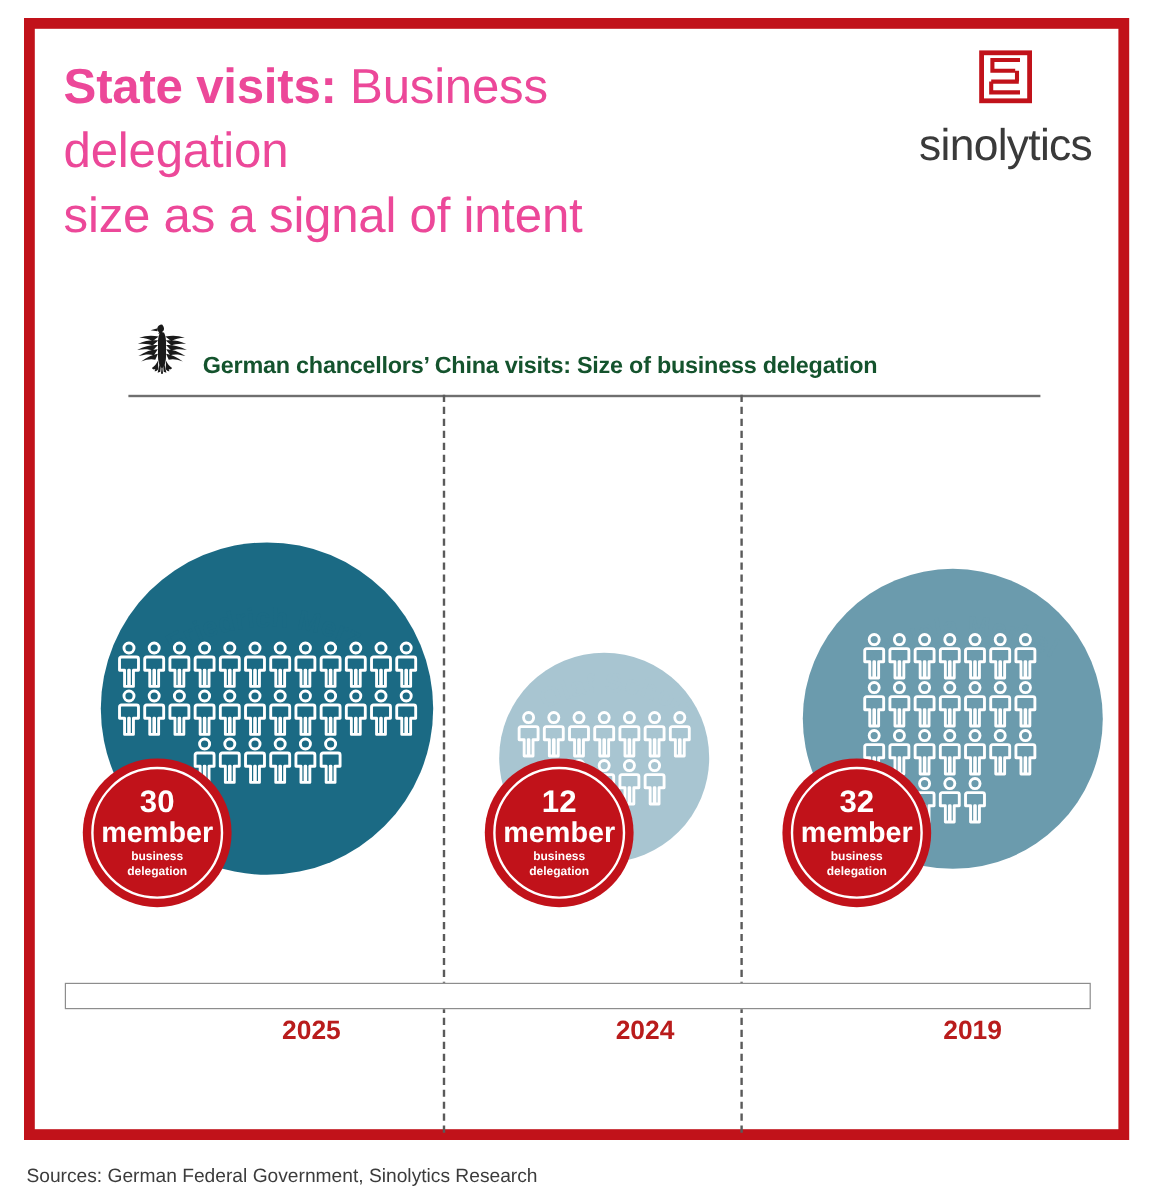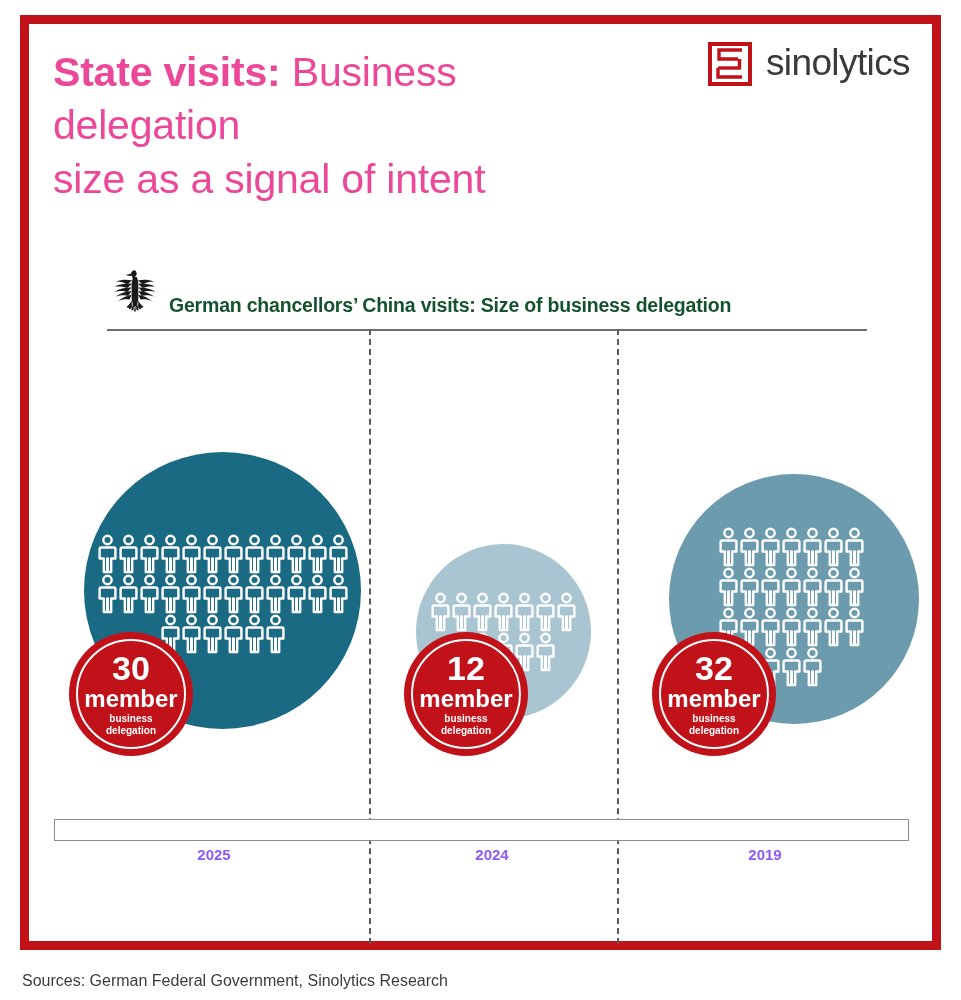--- a/index.html
+++ b/index.html
@@ -26,21 +26,21 @@
     color:#ec4899;
     font-size:41px;
     line-height:1.30;
     letter-spacing:-0.2px;
     font-weight:400;
     max-width:600px;
   }
   .title b{font-weight:700;}
   .logo{
     position:absolute; right:22px; top:18px;
-    display:flex; gap:14px;
+    display:flex; align-items:center; gap:14px;flex-direction:column;
   }
   .logo-mark{
     width:44px;height:44px;
     border:4px solid #c1121a;
     box-sizing:border-box;
     position:relative;
     background:#ffffff;
   }
   .logo-word{
     font-size:37px;
@@ -71,22 +71,22 @@
   .divider{
     position:absolute; width:0; top:185px; height:615px;
     border-left:2px dashed #5a5a5a;
   }
   
   .baseline{
     position:absolute; left:25px; top:675px; width:855px; height:22px;
     border:1.5px solid #8d8d8d; box-sizing:border-box; background:#ffffff;
   }
   .year{
-    position:absolute; top:702px; width:140px; text-align:center;
-    font-size:15px; font-weight:700; color:#8b5cf6;
+    position:absolute; top:702px; width:140px; text-align:right;
+    font-size:22px; font-weight:700; color:#b91c1c;
   }
   
   .grp{position:absolute;}
   .bubble{
     position:absolute; border-radius:50%;
   }
   .people{
     position:absolute;
     display:flex; flex-wrap:wrap;
     justify-content:center; align-content:center;
@@ -99,21 +99,21 @@
     align-items:center; justify-content:center;
     color:#ffffff; text-align:center;
     box-sizing:border-box;
   }
   .badge::after{
     content:""; position:absolute;
     left:7px; top:7px; right:7px; bottom:7px;
     border:2px solid #ffffff; border-radius:50%;
     pointer-events:none;
   }
-  .badge .num{font-size:34px; font-weight:700; line-height:1.02;}
+  .badge .num{font-size:26px; font-weight:700; line-height:1.02;}
   .badge .mem{font-size:24px; font-weight:700; line-height:1.05;}
   .badge .sub{font-size:10px; font-weight:700; line-height:1.18; margin-top:2px;}
   .name-svg{position:absolute; overflow:visible;}
   .name-svg text{
     font-family:"Liberation Sans", sans-serif;
     font-size:23px; font-weight:700; letter-spacing:0.2px;
   }
   
   .source{
     position:absolute; left:22px; bottom:10px;

